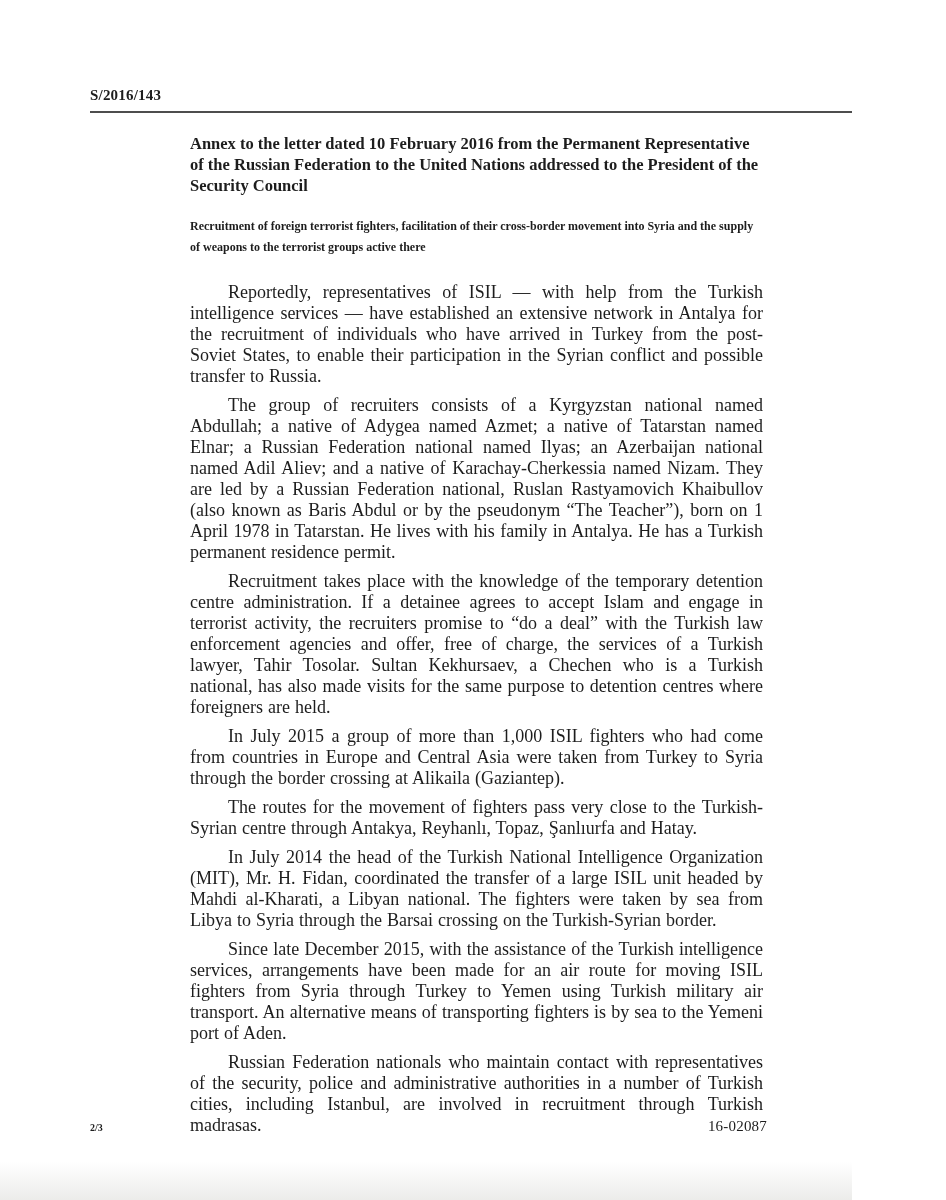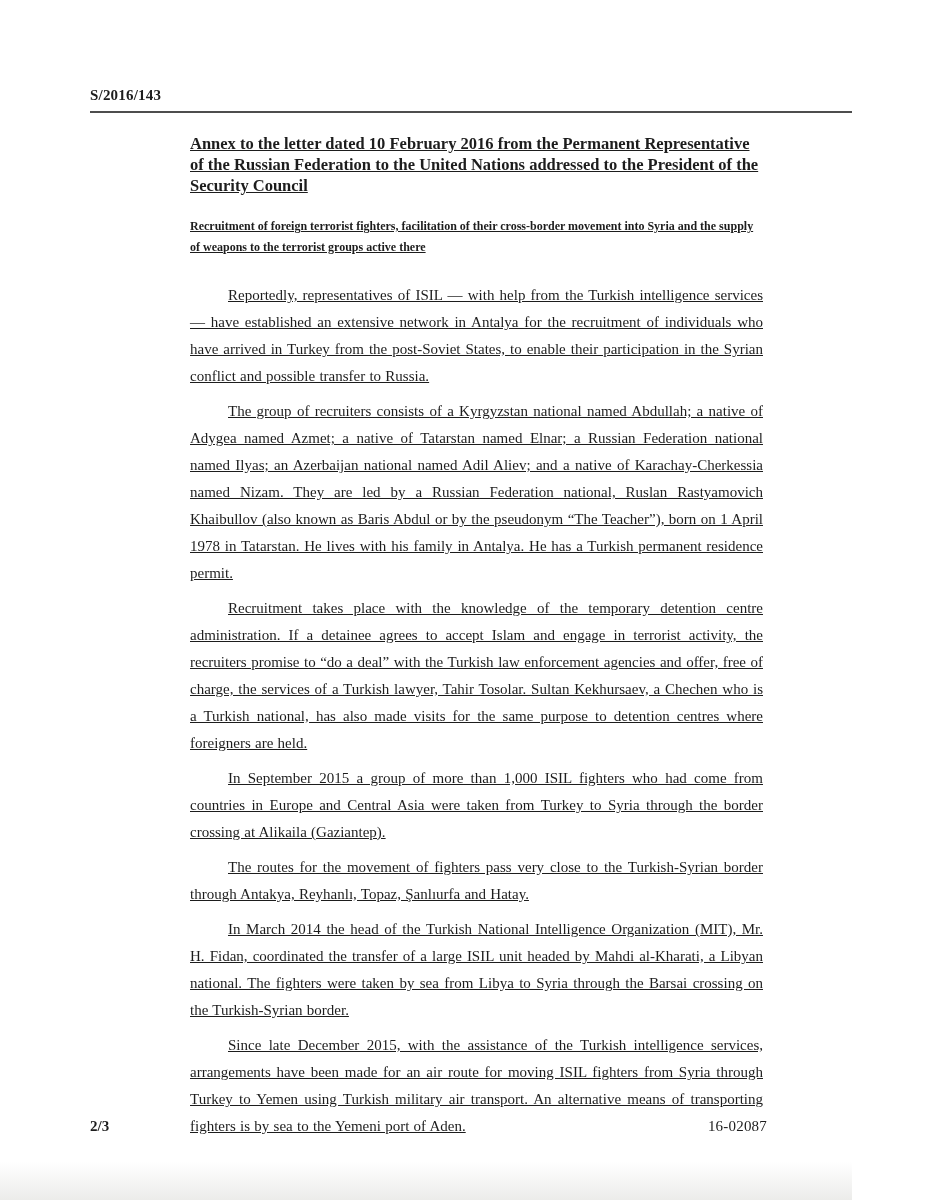--- a/index.html
+++ b/index.html
@@ -38,55 +38,54 @@
     width: 775px;
     height: 0;
     border-top: 2px solid var(--rule-color);
     margin-top: 2px;
   }
   .content {
     position: absolute;
     top: 133px;
     left: 190px;
     width: 573px;
-    text-decoration: underline;
   }
   .annex-title {
     font-size: 16.5px;
     font-weight: bold;
     line-height: 21px;
     margin-bottom: 20px;
     text-align: left;
   }
   .subject-title {
     font-size: 12px;
     font-weight: bold;
     line-height: 21px;
     margin-bottom: 24px;
     text-align: left;
   }
   .body-paragraphs p {
-    font-size: 15px;
-    line-height: 27px;
+    font-size: 18px;
+    line-height: 21px;
     text-align: justify;
     text-indent: 38px;
     margin-bottom: 8px;
     word-spacing: 0.5px;
   }
   .footer {
     position: absolute;
     top: 1118px;
     left: 90px;
     right: 85px;
     display: flex;
     justify-content: space-between;
     align-items: baseline;
   }
   .page-num {
-    font-size: 15px;
+    font-size: 10px;
     font-weight: bold;
   }
   .job-num {
     font-size: 15px;
     letter-spacing: 0.2px;
   }
   .bottom-shadow {
     position: absolute;
     left: 0;
     bottom: 0;
@@ -107,24 +106,25 @@
   </div>
 
   <div class="content">
     <div class="annex-title">Annex to the letter dated 10 February 2016 from the Permanent Representative of the Russian Federation to the United Nations addressed to the President of the Security Council</div>
     <div class="subject-title">Recruitment of foreign terrorist fighters, facilitation of their cross-border movement into Syria and the supply of weapons to the terrorist groups active there</div>
 
     <div class="body-paragraphs">
       <p>Reportedly, representatives of ISIL — with help from the Turkish intelligence services — have established an extensive network in Antalya for the recruitment of individuals who have arrived in Turkey from the post-Soviet States, to enable their participation in the Syrian conflict and possible transfer to Russia.</p>
       <p>The group of recruiters consists of a Kyrgyzstan national named Abdullah; a native of Adygea named Azmet; a native of Tatarstan named Elnar; a Russian Federation national named Ilyas; an Azerbaijan national named Adil Aliev; and a native of Karachay-Cherkessia named Nizam. They are led by a Russian Federation national, Ruslan Rastyamovich Khaibullov (also known as Baris Abdul or by the pseudonym “The Teacher”), born on 1 April 1978 in Tatarstan. He lives with his family in Antalya. He has a Turkish permanent residence permit.</p>
       <p>Recruitment takes place with the knowledge of the temporary detention centre administration. If a detainee agrees to accept Islam and engage in terrorist activity, the recruiters promise to “do a deal” with the Turkish law enforcement agencies and offer, free of charge, the services of a Turkish lawyer, Tahir Tosolar. Sultan Kekhursaev, a Chechen who is a Turkish national, has also made visits for the same purpose to detention centres where foreigners are held.</p>
-      <p>In September 2015 a group of more than 1,000 ISIL fighters who had come from countries in Europe and Central Asia were taken from Turkey to Syria through the border crossing at Alikaila (Gaziantep).</p>
-      <p>The routes for the movement of fighters pass very close to the Turkish-Syrian border through Antakya, Reyhanlı, Topaz, Şanlıurfa and Hatay.</p>
-      <p>In March 2014 the head of the Turkish National Intelligence Organization (MIT), Mr. H. Fidan, coordinated the transfer of a large ISIL unit headed by Mahdi al-Kharati, a Libyan national. The fighters were taken by sea from Libya to Syria through the Barsai crossing on the Turkish-Syrian border.</p>
+      <p>In July 2015 a group of more than 1,000 ISIL fighters who had come from countries in Europe and Central Asia were taken from Turkey to Syria through the border crossing at Alikaila (Gaziantep).</p>
+      <p>The routes for the movement of fighters pass very close to the Turkish-Syrian centre through Antakya, Reyhanlı, Topaz, Şanlıurfa and Hatay.</p>
+      <p>In July 2014 the head of the Turkish National Intelligence Organization (MIT), Mr. H. Fidan, coordinated the transfer of a large ISIL unit headed by Mahdi al-Kharati, a Libyan national. The fighters were taken by sea from Libya to Syria through the Barsai crossing on the Turkish-Syrian border.</p>
       <p>Since late December 2015, with the assistance of the Turkish intelligence services, arrangements have been made for an air route for moving ISIL fighters from Syria through Turkey to Yemen using Turkish military air transport. An alternative means of transporting fighters is by sea to the Yemeni port of Aden.</p>
+      <p>Russian Federation nationals who maintain contact with representatives of the security, police and administrative authorities in a number of Turkish cities, including Istanbul, are involved in recruitment through Turkish madrasas.</p>
     </div>
   </div>
 
   <div class="footer">
     <span class="page-num">2/3</span>
     <span class="job-num">16-02087</span>
   </div>
 
   <div class="bottom-shadow"></div>
 </div>

